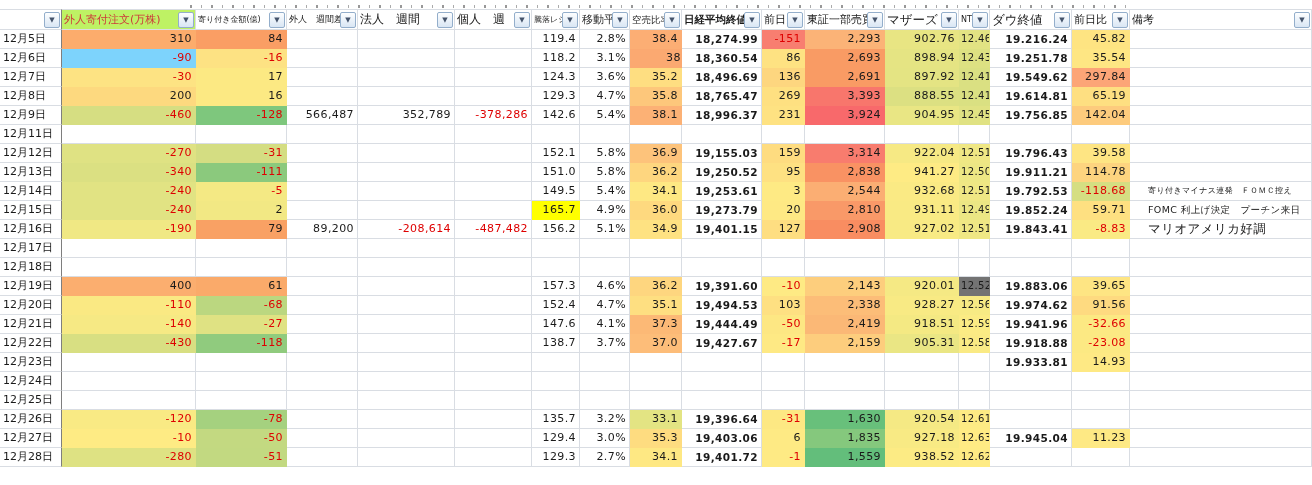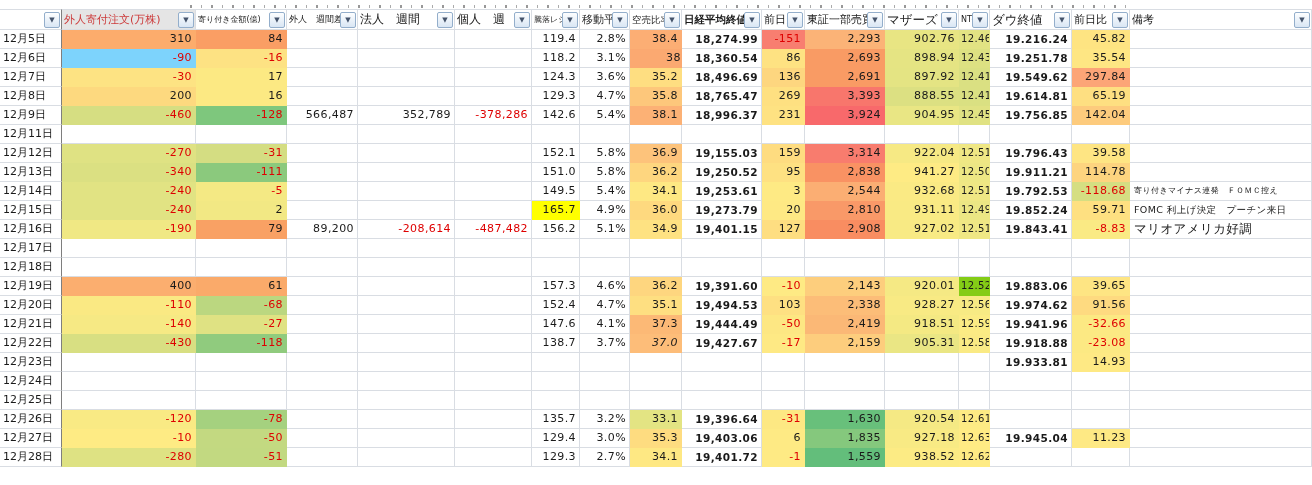--- a/index.html
+++ b/index.html
@@ -13,21 +13,21 @@
   th,td{height:19px;padding:0 3px 0 2px;font-size:11px;color:#1a1a1a;text-align:right;
         white-space:nowrap;overflow:hidden;vertical-align:middle;line-height:18px;
         border-right:1px solid var(--grid);border-bottom:1px solid var(--grid);box-sizing:border-box;}
   th{position:relative;text-align:left;font-weight:normal;border-top:1px solid var(--grid);background:#fff;}
   td.filled{border-right-color:transparent;border-bottom-color:transparent;}
   td.datecell{text-align:left;padding-left:3px;border-right:1px solid var(--dateborder);background:#fff;}
   th.datehead{border-right:1px solid var(--dateborder);}
   .neg{color:var(--negred);}
   .boldcol{font-weight:bold;font-size:10.5px;letter-spacing:.4px;}
   .ntcol{font-size:10px;}
-  .remark{text-align:left;padding-left:4px;}
+  .remark{text-align:left;padding-left:18px;}
   .num{letter-spacing:.4px;}
   .fbtn{position:absolute;right:1px;top:2px;width:14px;height:14px;border:1px solid var(--fborder);
         border-radius:2px;background:linear-gradient(#fdfeff,#d9e6f4);display:flex;align-items:center;
         justify-content:center;font-size:7px;color:var(--farrow);line-height:1;cursor:pointer;}
   .hlabel{display:inline-block;vertical-align:middle;line-height:19px;}
 </style>
 </head>
 <body>
 
 <div id="app">
@@ -50,21 +50,21 @@
         <col style="width: 80px;">
         <col style="width: 74px;">
         <col style="width: 31px;">
         <col style="width: 82px;">
         <col style="width: 58px;">
         <col style="width: 182px;">
       </colgroup>
     <thead>
         <tr>
           <th class="datehead"><span class="hlabel" style="font-size: 11px;"></span><span class="fbtn">▼</span></th>
-          <th style="background: #e5e5e5;"><span class="hlabel" style="font-size: 11px; color: rgb(204, 58, 58);">外人寄付注文(万株)</span><span class="fbtn">▼</span></th>
+          <th style="background: #bef264;"><span class="hlabel" style="font-size: 11px; color: rgb(204, 58, 58);">外人寄付注文(万株)</span><span class="fbtn">▼</span></th>
           <th><span class="hlabel" style="font-size: 8px;">寄り付き金額(億)</span><span class="fbtn">▼</span></th>
           <th><span class="hlabel" style="font-size: 9px;">外人　週間差</span><span class="fbtn">▼</span></th>
           <th><span class="hlabel" style="font-size: 12px;">法人　週間</span><span class="fbtn">▼</span></th>
           <th><span class="hlabel" style="font-size: 12px;">個人　週</span><span class="fbtn">▼</span></th>
           <th><span class="hlabel" style="font-size: 8px;">騰落レシオ</span><span class="fbtn">▼</span></th>
           <th><span class="hlabel" style="font-size: 11px;">移動平均</span><span class="fbtn">▼</span></th>
           <th><span class="hlabel" style="font-size: 9.5px;">空売比率</span><span class="fbtn">▼</span></th>
           <th><span class="hlabel" style="font-size: 10.5px; font-weight: bold;">日経平均終値</span><span class="fbtn">▼</span></th>
           <th><span class="hlabel" style="font-size: 11px;">前日比</span><span class="fbtn">▼</span></th>
           <th><span class="hlabel" style="font-size: 11px;">東証一部売買</span><span class="fbtn">▼</span></th>
@@ -330,21 +330,21 @@
           <td class="num"></td>
           <td class="num"></td>
           <td class="num"></td>
           <td class="num">157.3</td>
           <td class="num">4.6%</td>
           <td class="num filled" style="background: rgb(254, 214, 127);">36.2</td>
           <td class="num boldcol">19,391.60</td>
           <td class="num filled neg" style="background: rgb(254, 234, 132);">-10</td>
           <td class="num filled" style="background: rgb(253, 206, 125);">2,143</td>
           <td class="num filled" style="background: rgb(245, 233, 132);">920.01</td>
-          <td class="num ntcol filled" style="background: #84cc16;">12.52</td>
+          <td class="num ntcol filled" style="background: #737373;">12.52</td>
           <td class="num boldcol">19.883.06</td>
           <td class="num filled" style="background: rgb(254, 229, 131);">39.65</td>
           <td class="num remark"></td>
         </tr>
         <tr>
           <td class="datecell">12月20日</td>
           <td class="num filled neg" style="background: rgb(250, 233, 131);">-110</td>
           <td class="num filled neg" style="background: rgb(187, 215, 128);">-68</td>
           <td class="num"></td>
           <td class="num"></td>
@@ -382,21 +382,21 @@
         </tr>
         <tr>
           <td class="datecell">12月22日</td>
           <td class="num filled neg" style="background: rgb(216, 223, 130);">-430</td>
           <td class="num filled neg" style="background: rgb(144, 203, 126);">-118</td>
           <td class="num"></td>
           <td class="num"></td>
           <td class="num"></td>
           <td class="num">138.7</td>
           <td class="num">3.7%</td>
-          <td class="num filled" style="background: rgb(253, 189, 121); font-style: italic;">37.0</td>
+          <td class="num filled" style="background: rgb(253, 189, 121);">37.0</td>
           <td class="num boldcol">19,427.67</td>
           <td class="num filled neg" style="background: rgb(254, 233, 132);">-17</td>
           <td class="num filled" style="background: rgb(253, 205, 125);">2,159</td>
           <td class="num filled" style="background: rgb(234, 230, 132);">905.31</td>
           <td class="num ntcol filled" style="background: rgb(250, 234, 132);">12.58</td>
           <td class="num boldcol">19.918.88</td>
           <td class="num filled neg" style="background: rgb(252, 233, 131);">-23.08</td>
           <td class="num remark"></td>
         </tr>
         <tr>

